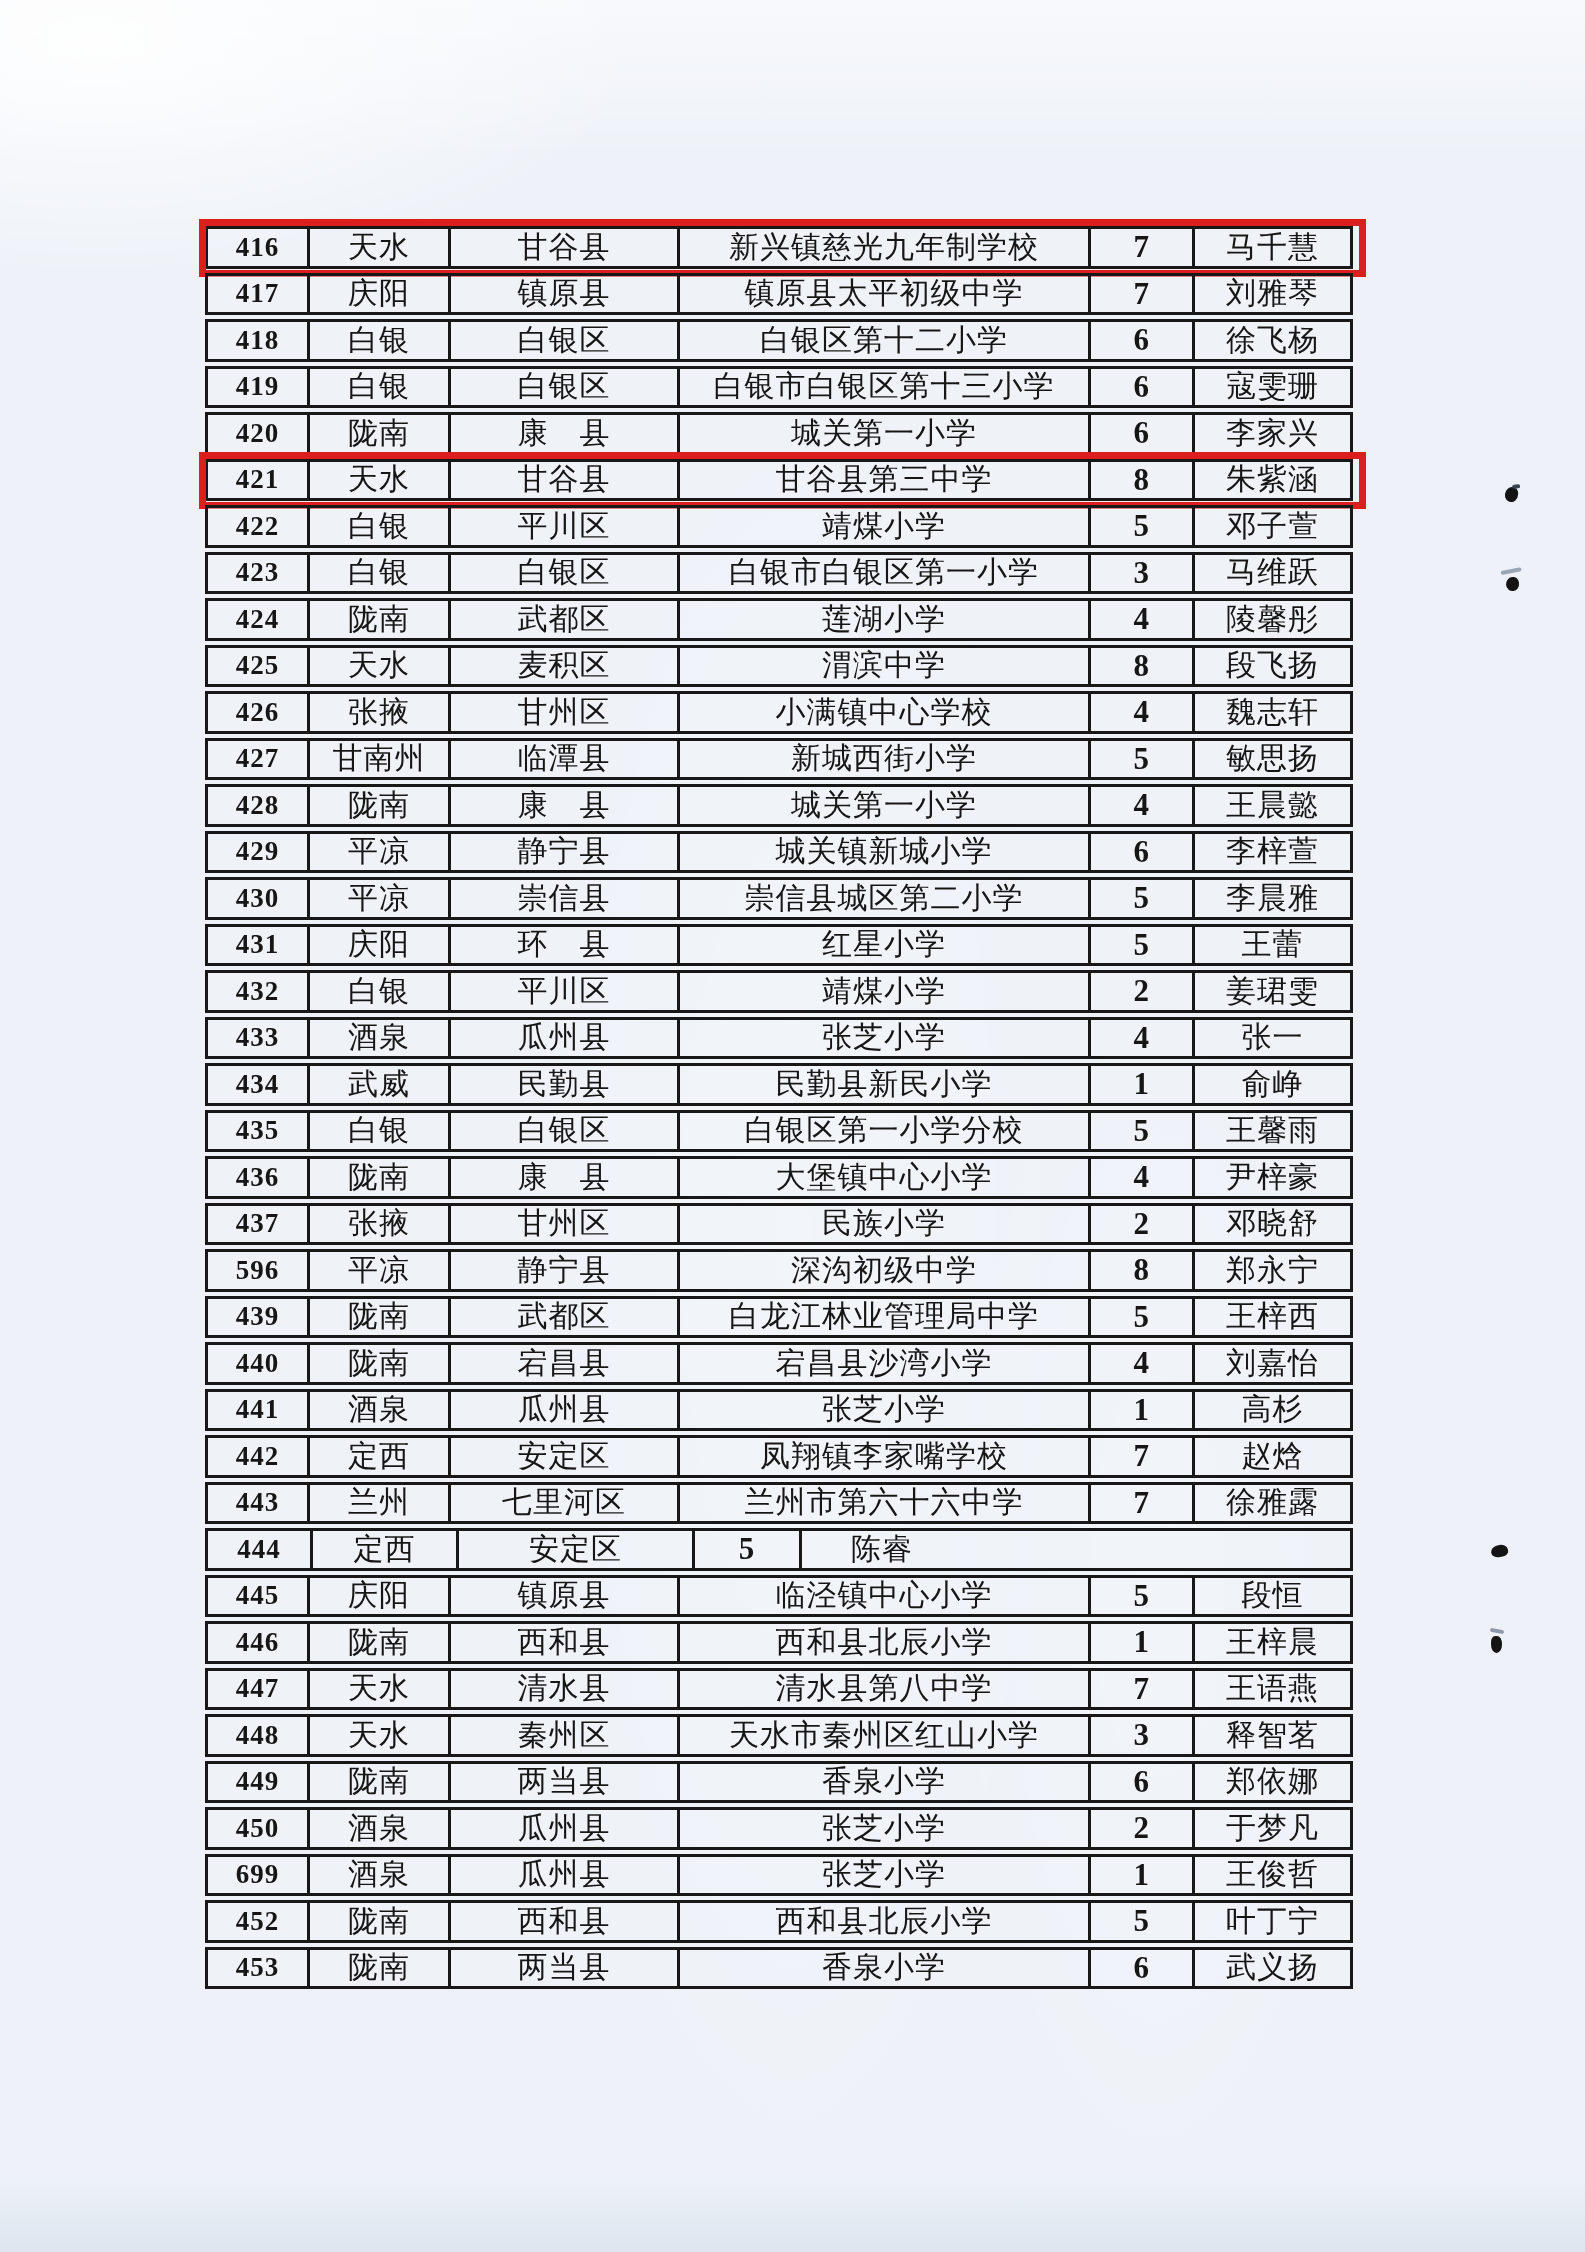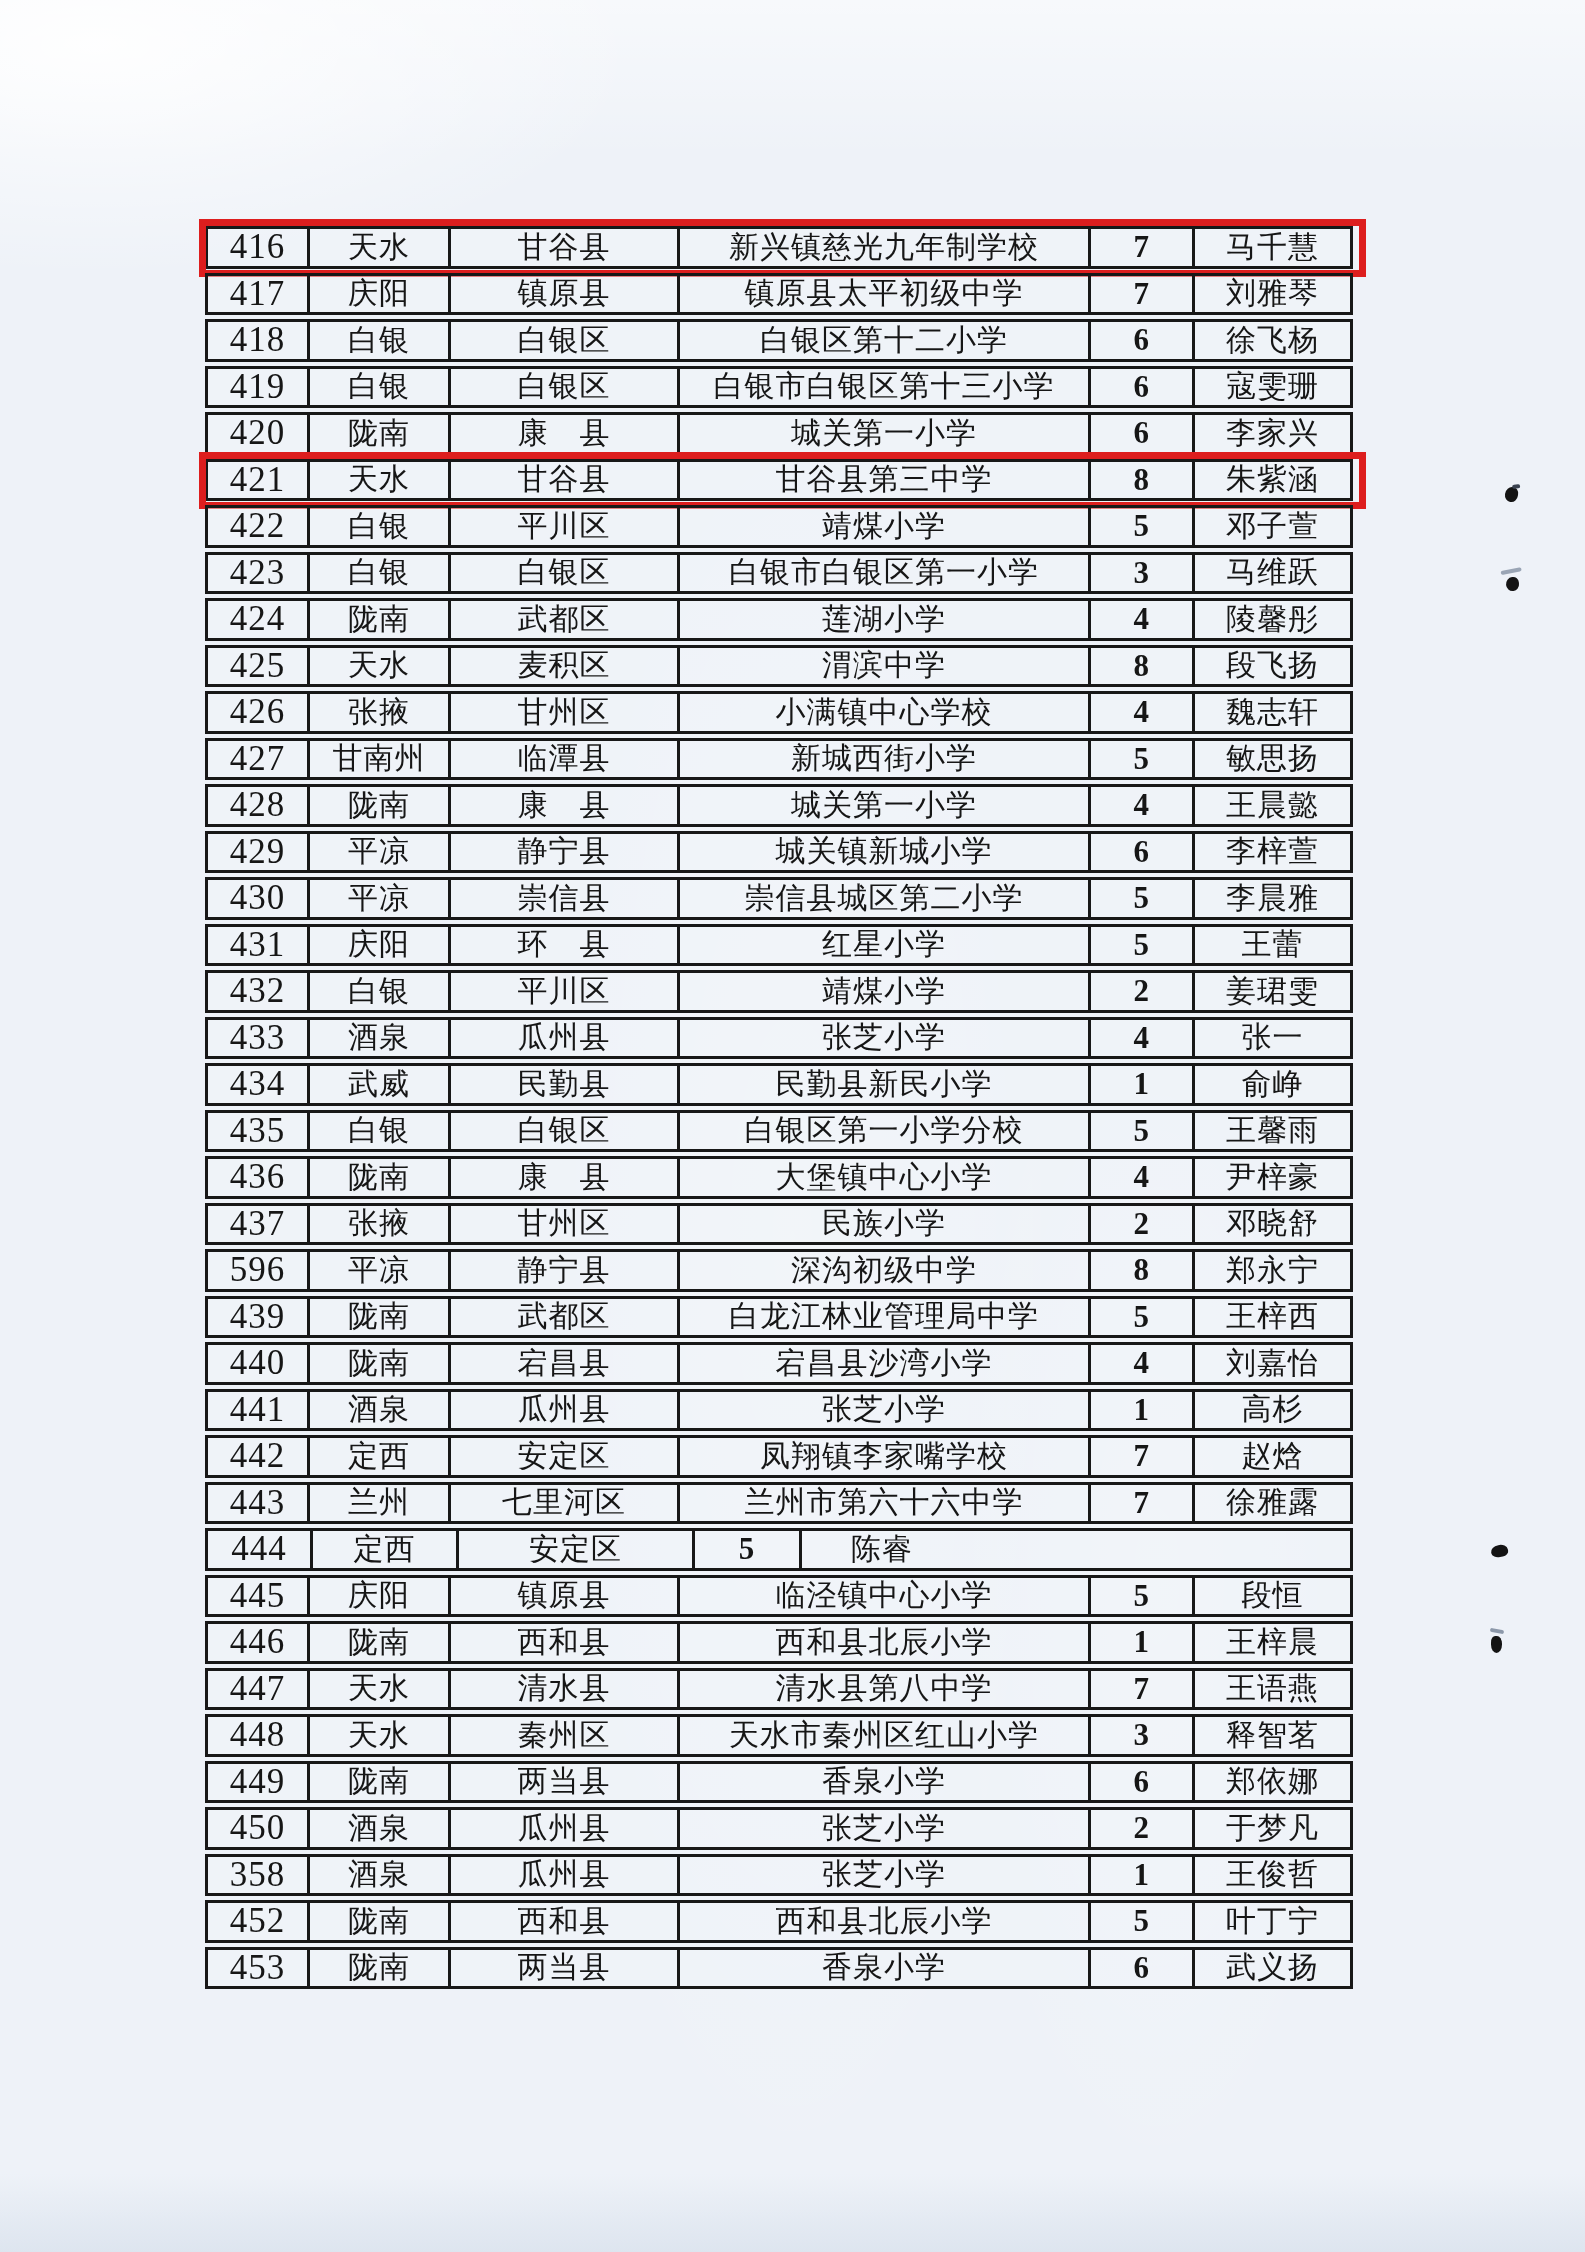--- a/index.html
+++ b/index.html
@@ -41,21 +41,21 @@
     align-items: center;
     justify-content: center;
     height: 100%;
     font-size: 30px;
     letter-spacing: 1px;
     white-space: nowrap;
     overflow: visible;
   }
   .cell + .cell { border-left: 3px solid #181818; }
 
-  .c-num    { width: 102px; font-size: 35px; font-weight: 400; letter-spacing: 1px; }
+  .c-num    { width: 102px; font-size: 27px; font-weight: 700; letter-spacing: 1px; }
   .c-city   { width: 146px; font-weight: 500; }
   .c-county { width: 236px; font-weight: 400; }
   .c-school { width: 425px; font-weight: 500; }
   .c-grade  { width: 107px; font-size: 31px; font-weight: 600; }
   .c-name   { width: 163px; font-weight: 400; }
 
   
   .row.highlighted::after {
     content: "";
     position: absolute;
@@ -358,21 +358,21 @@
   </div>
     <div class="row">
     <div class="cell c-num">450</div>
     <div class="cell c-city">酒泉</div>
     <div class="cell c-county">瓜州县</div>
     <div class="cell c-school">张芝小学</div>
     <div class="cell c-grade">2</div>
     <div class="cell c-name">于梦凡</div>
   </div>
     <div class="row">
-    <div class="cell c-num">358</div>
+    <div class="cell c-num">699</div>
     <div class="cell c-city">酒泉</div>
     <div class="cell c-county">瓜州县</div>
     <div class="cell c-school">张芝小学</div>
     <div class="cell c-grade">1</div>
     <div class="cell c-name">王俊哲</div>
   </div>
     <div class="row">
     <div class="cell c-num">452</div>
     <div class="cell c-city">陇南</div>
     <div class="cell c-county">西和县</div>

